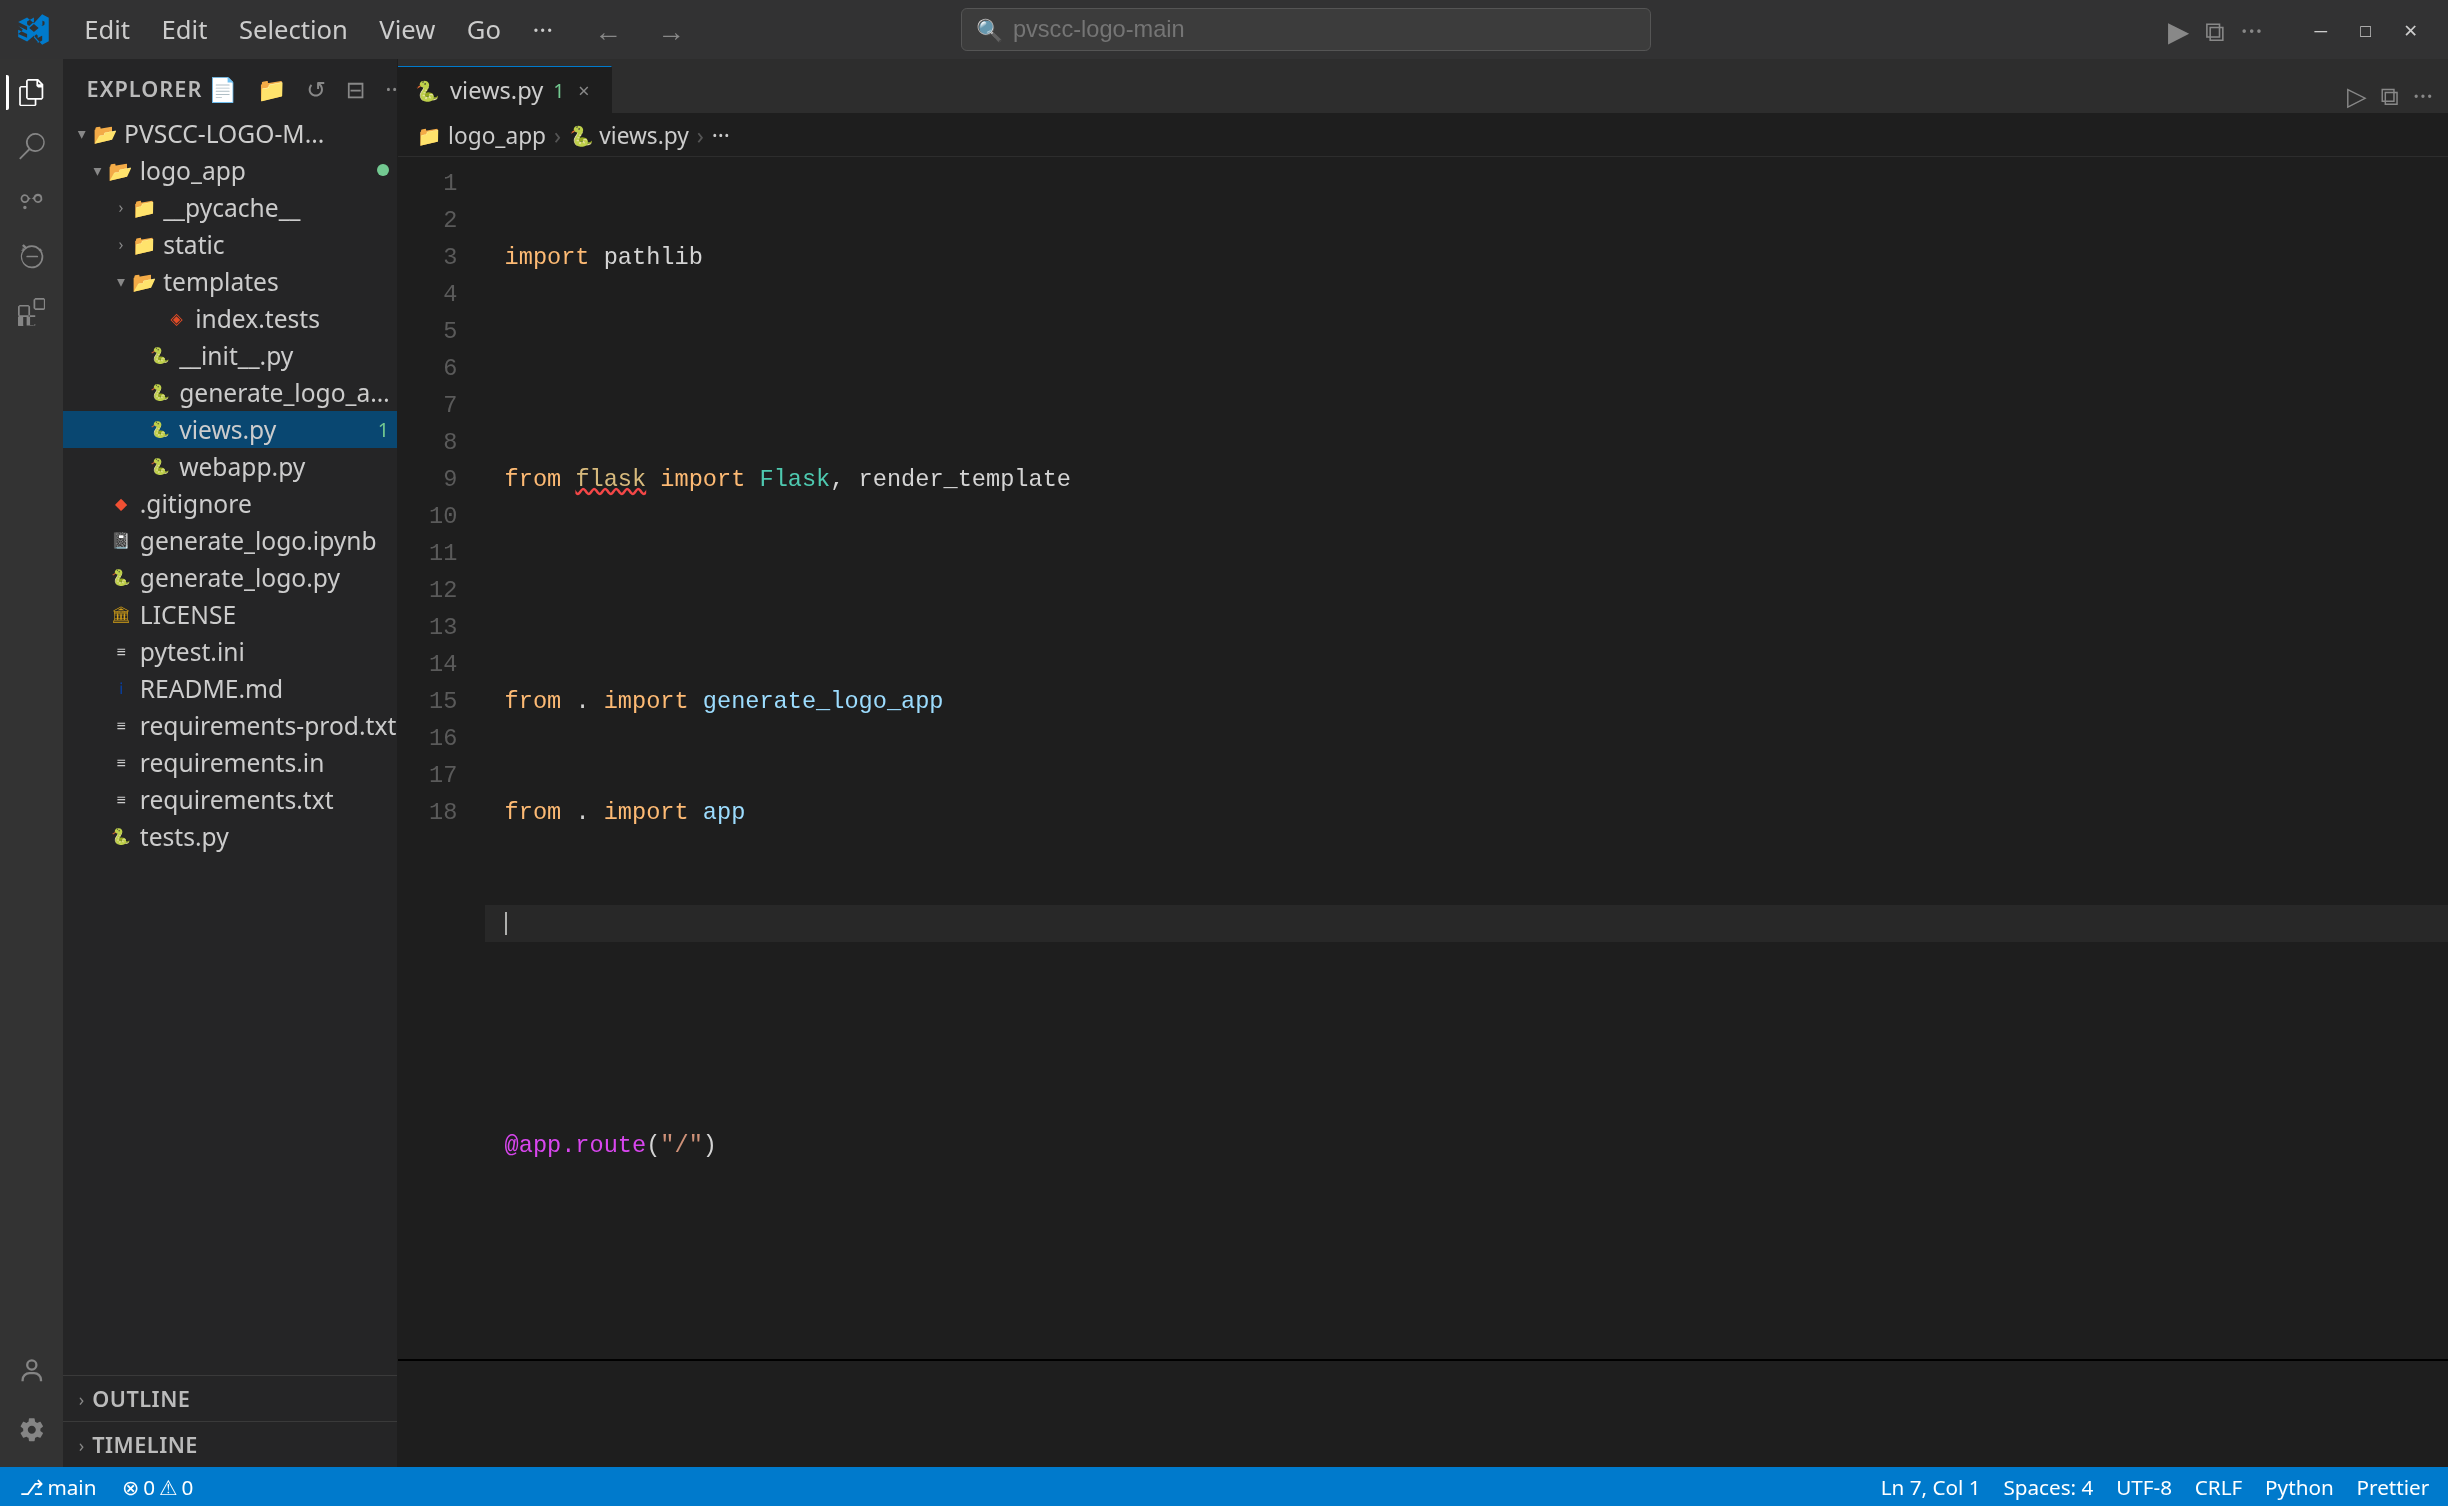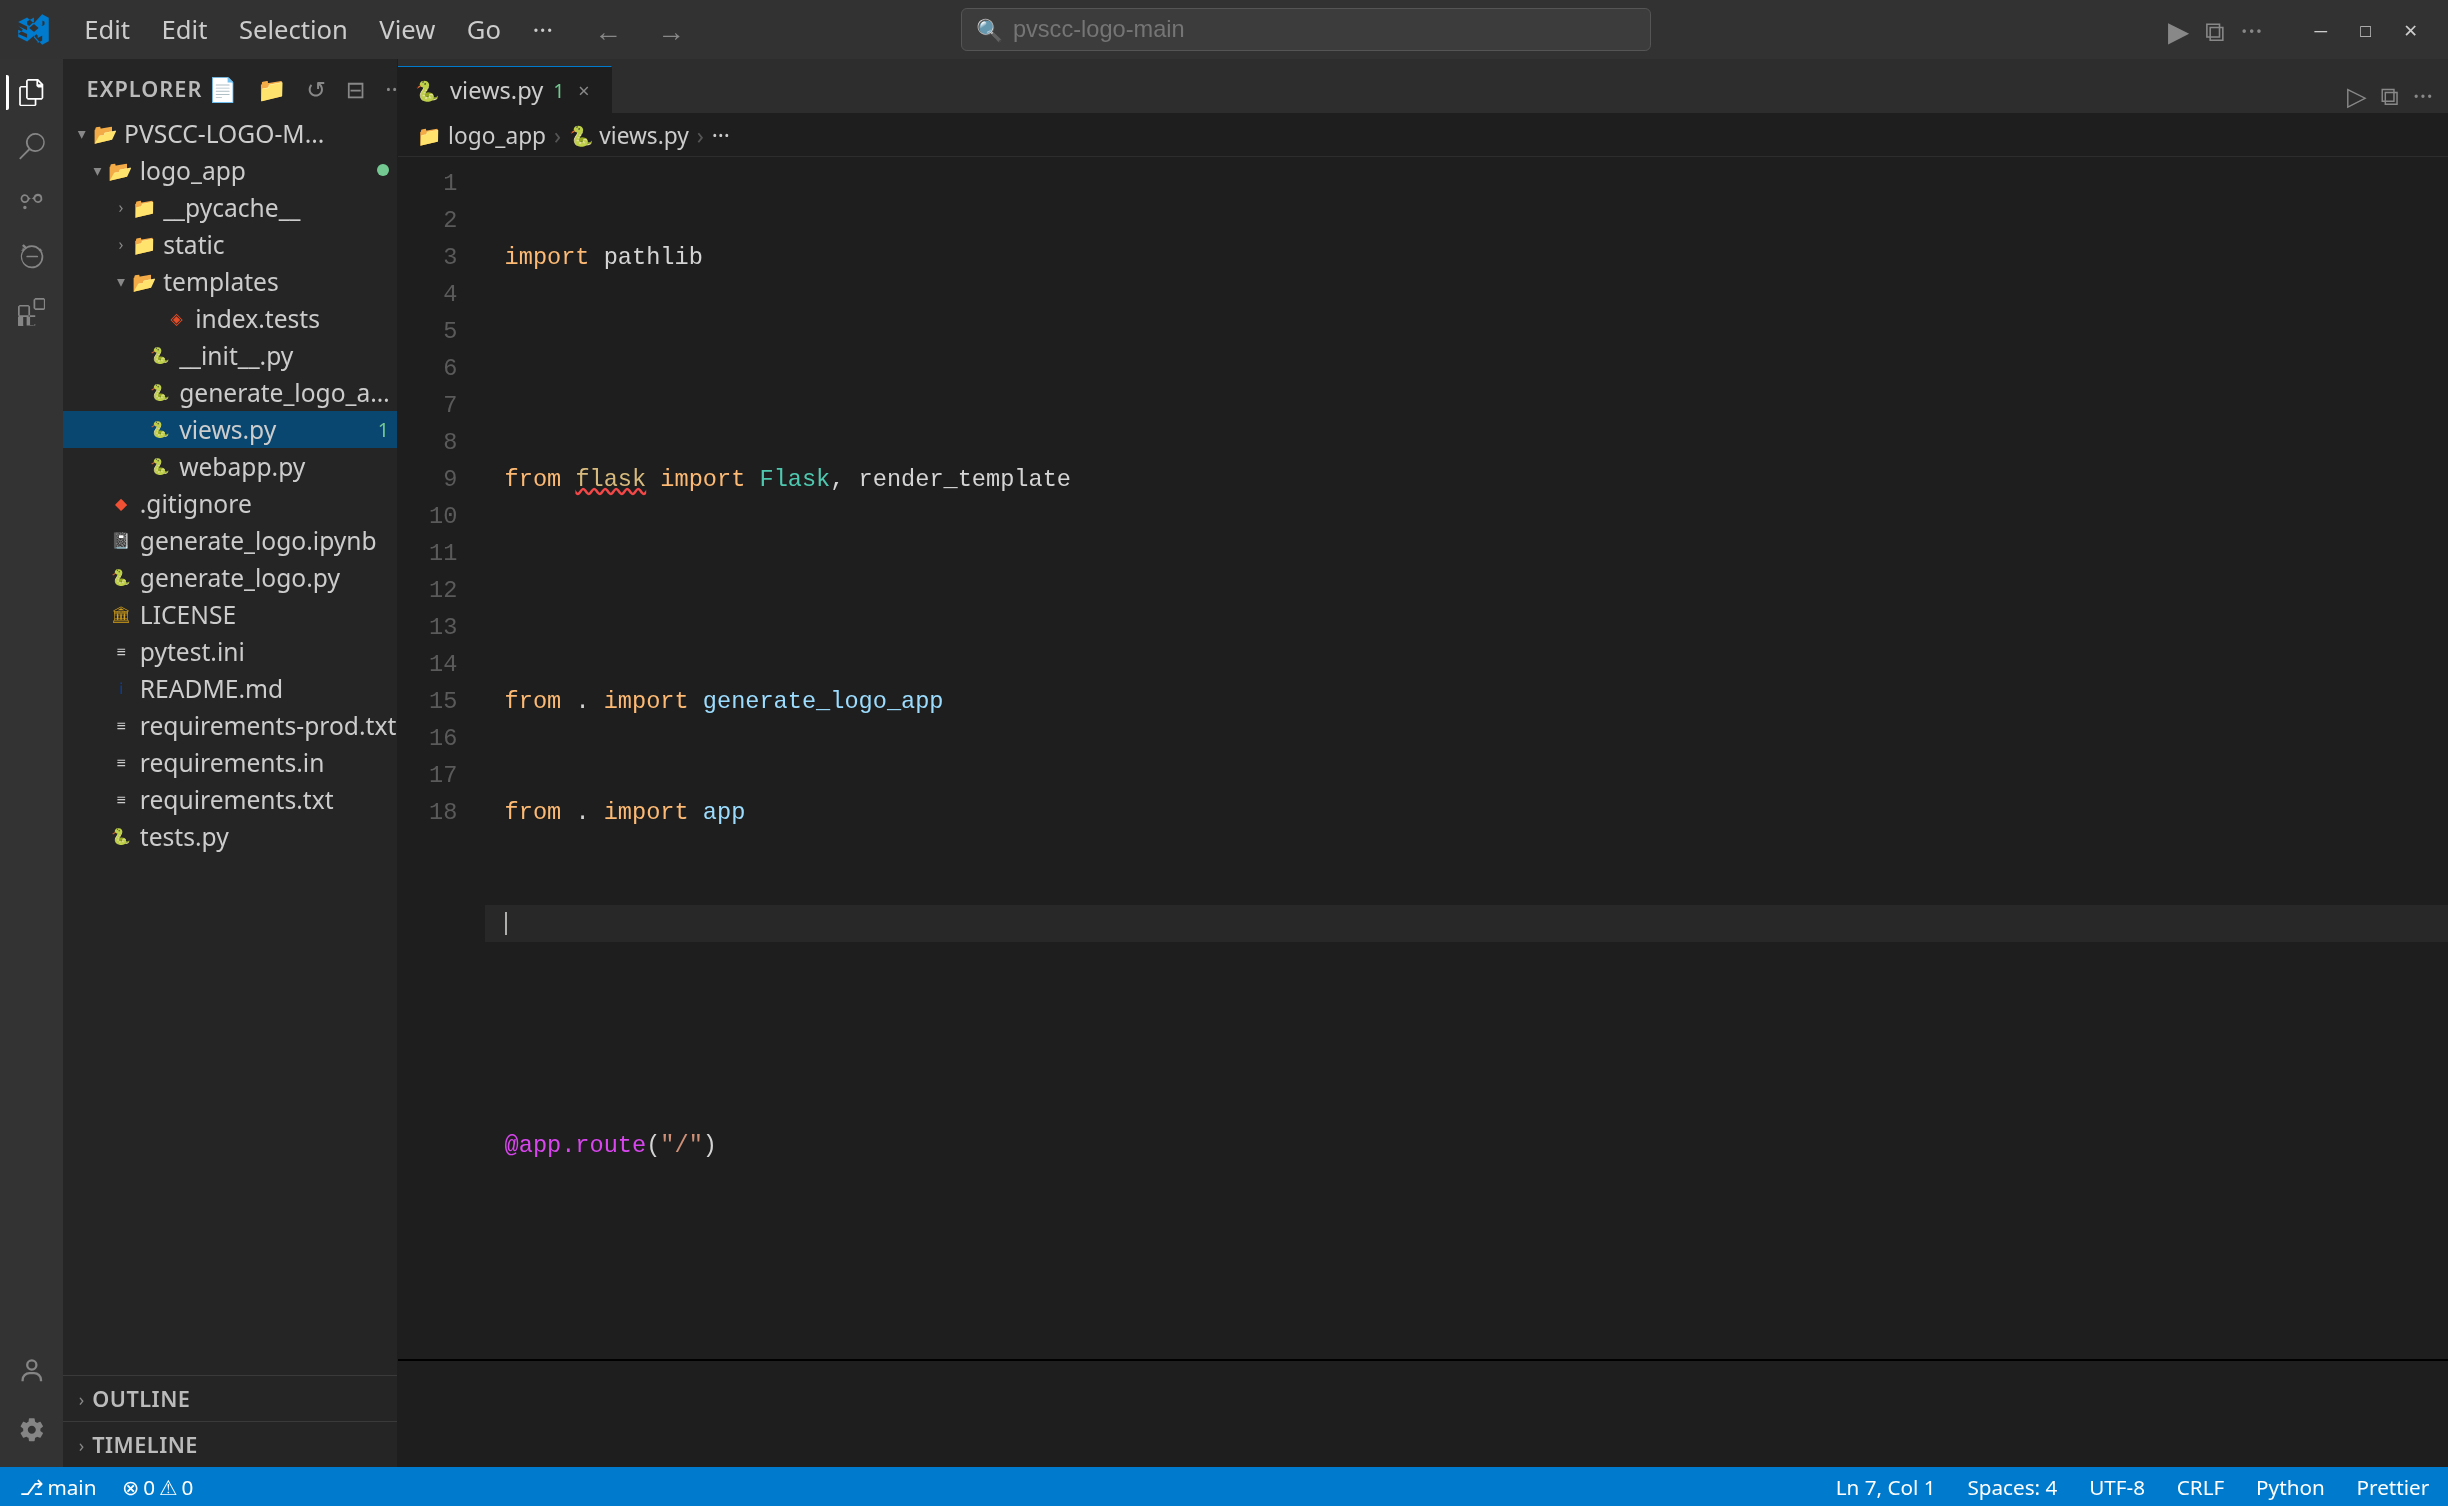--- a/index.html
+++ b/index.html
@@ -421,21 +421,21 @@
       color: #ffffff;
       cursor: pointer;
       padding: 0 5.9px;
       display: flex;
       align-items: center;
       gap: 3.9px;
     }
     .status-right {
       margin-left: auto;
       display: flex;
-      gap: 20px;
+      gap: 11px;
     }
 
     
     .py-icon { color: #3572A5; }
     .html-icon { color: #e34c26; }
     .ipynb-icon { color: #DA5B0B; }
     .git-icon { color: #f05033; }
     .txt-icon { color: #cccccc; }
     .license-icon { color: #d4a017; }
     .ini-icon { color: #cccccc; }

